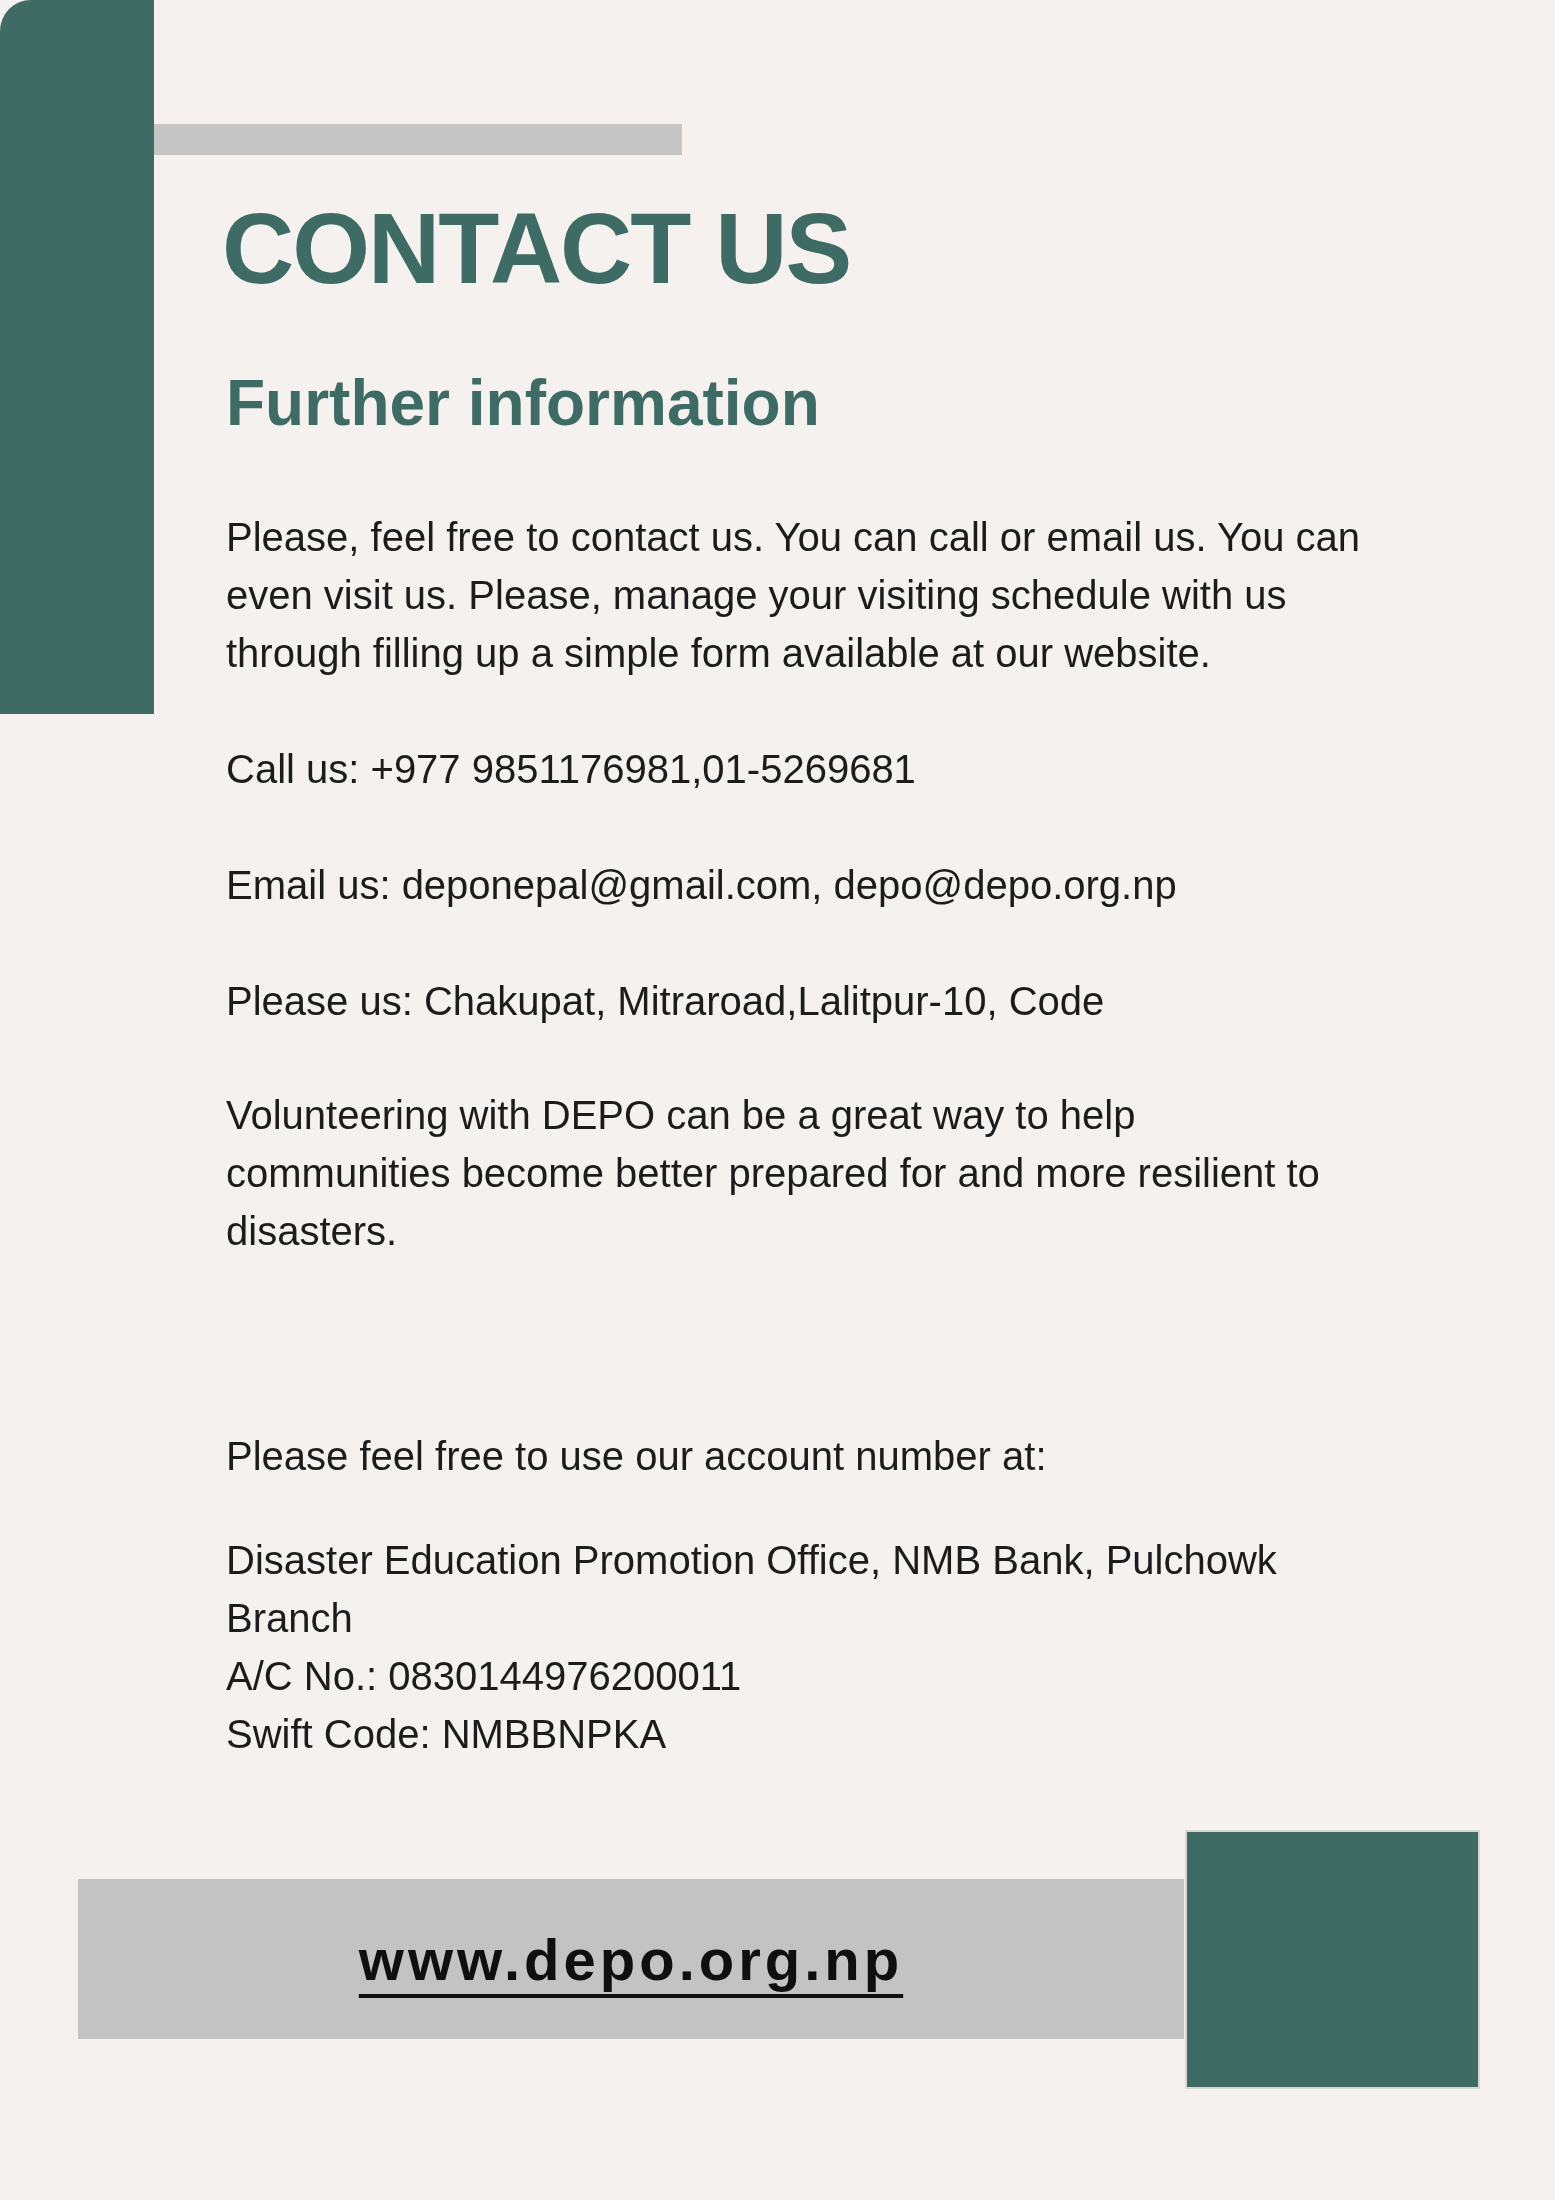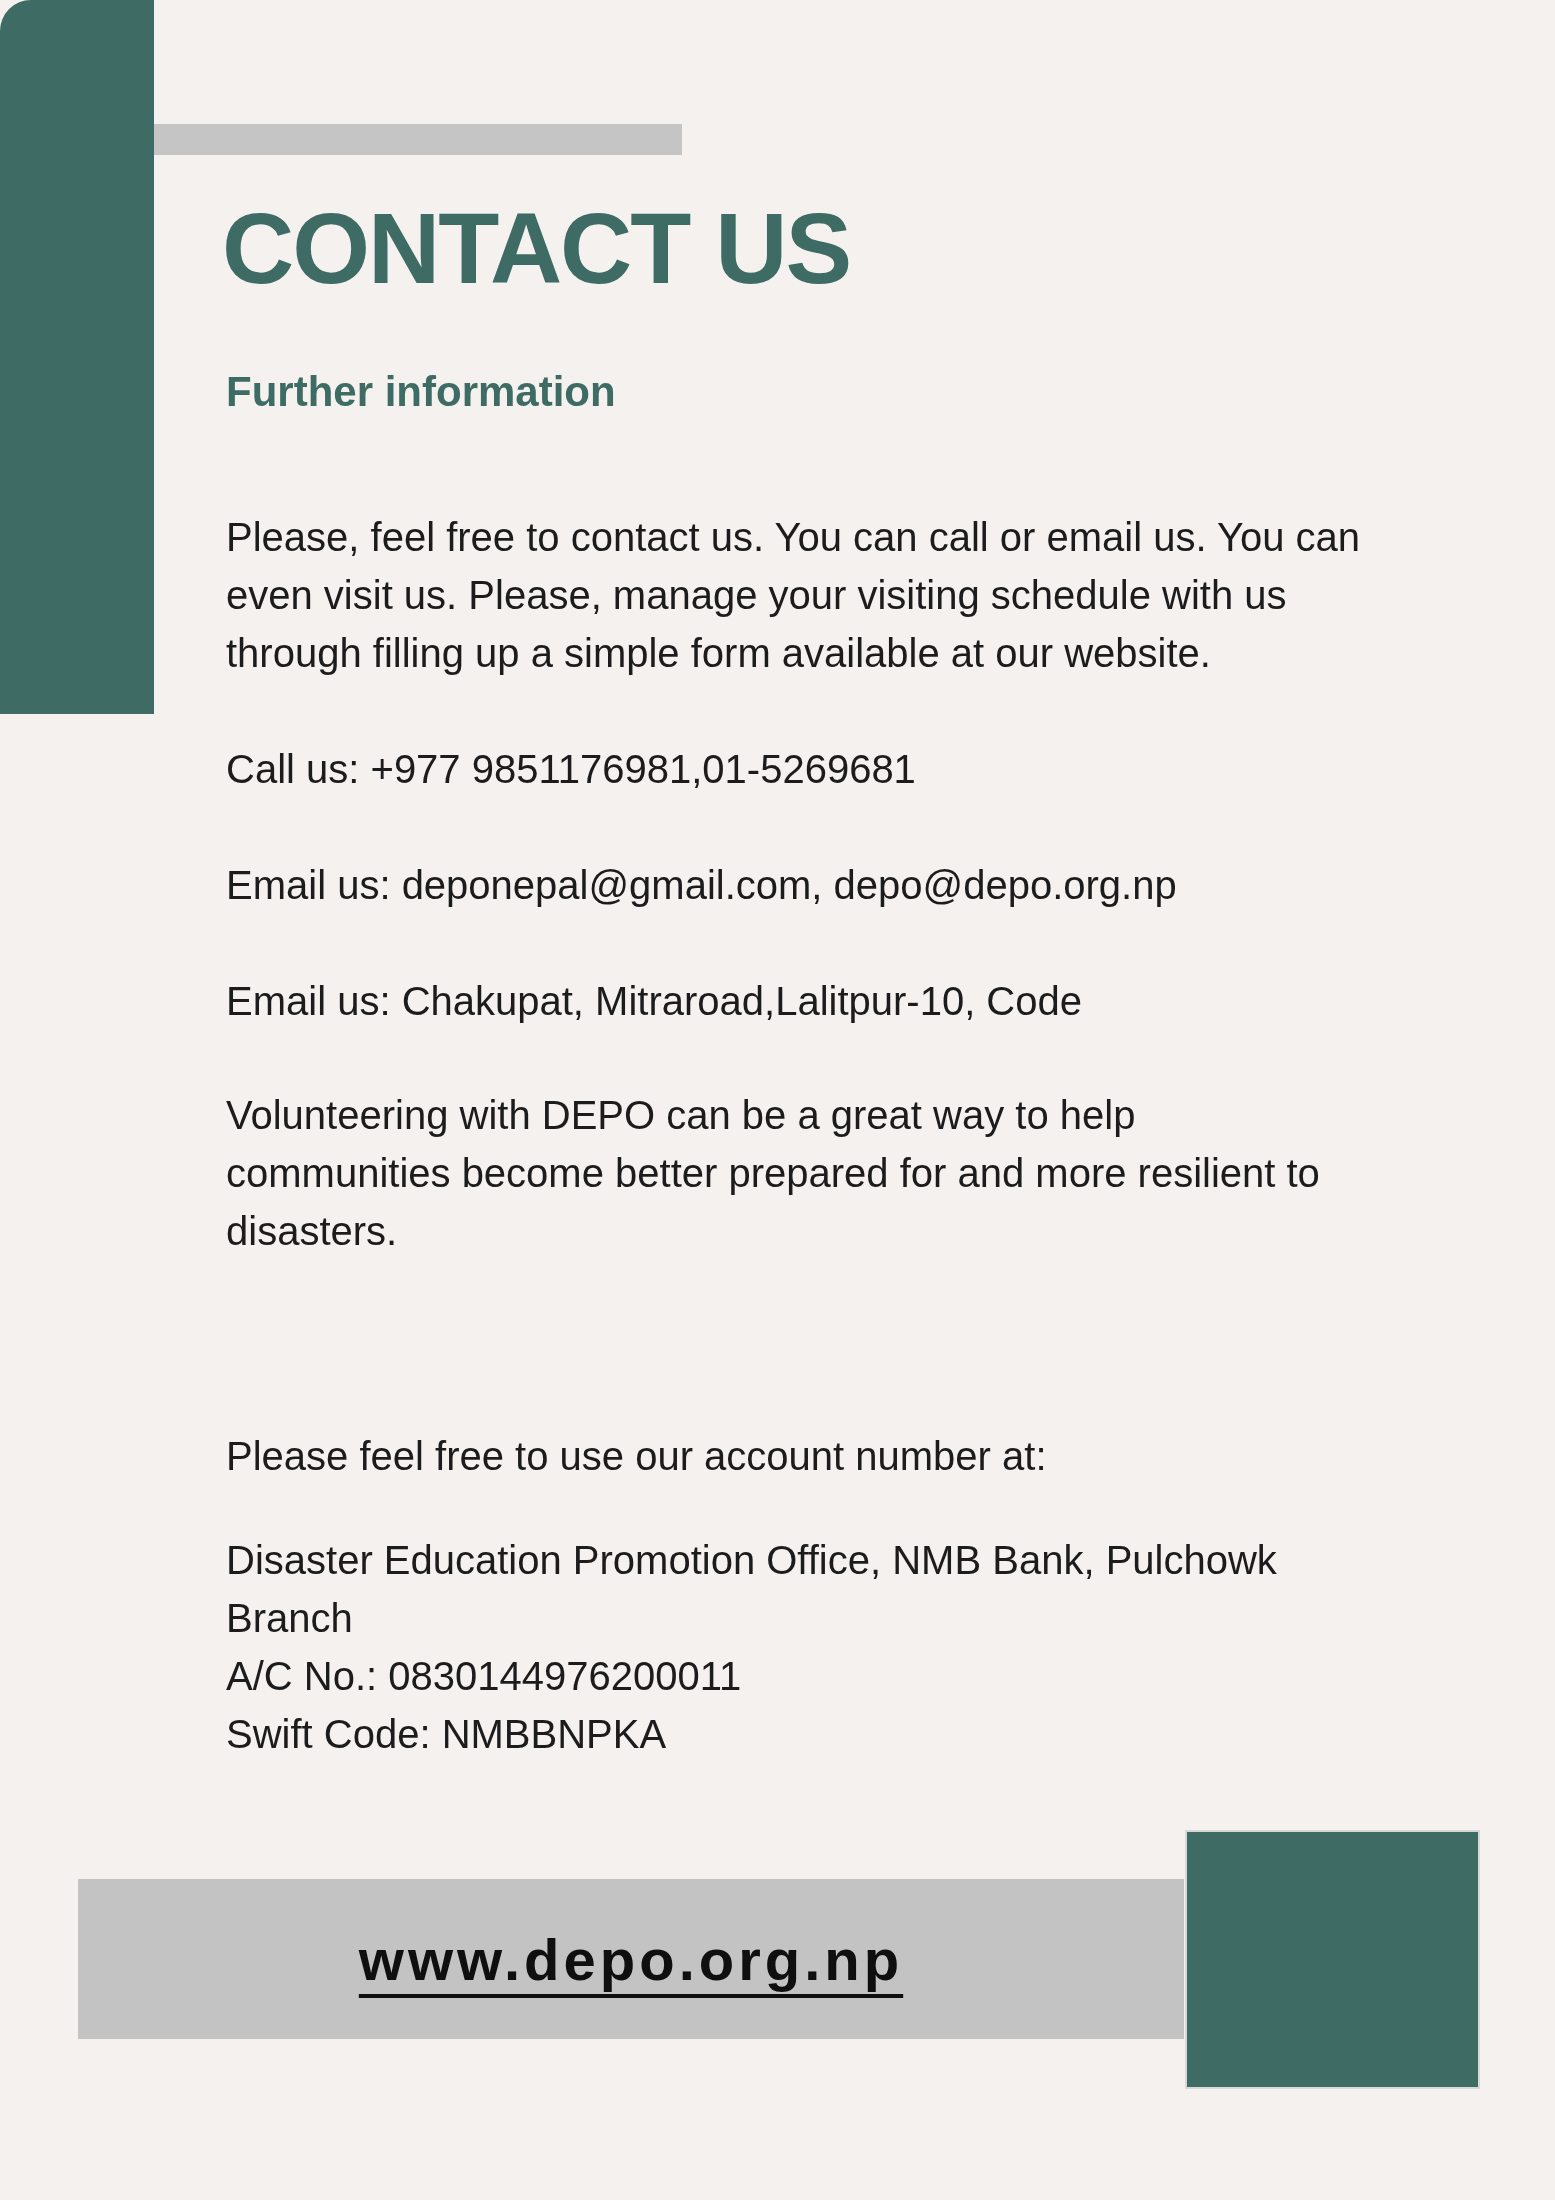--- a/index.html
+++ b/index.html
@@ -28,21 +28,21 @@
     background:var(--topbar);
   }
   .title{
     position:absolute;left:222px;top:198px;
     font-size:100px;font-weight:800;letter-spacing:-2px;line-height:1;
     color:var(--accent);
     margin:0;white-space:nowrap;
   }
   .subtitle{
     position:absolute;left:226px;top:371px;
-    font-size:42px;font-weight:700;line-height:1;
+    font-size:64px;font-weight:700;line-height:1;
     color:var(--accent);
     margin:0;white-space:nowrap;
   }
   .para{
     position:absolute;left:226px;width:1215px;
     font-size:40px;line-height:58px;font-weight:400;
     color:var(--ink);
     margin:0;
   }
   .bold{font-weight:400;}
@@ -93,21 +93,21 @@
   <p class="para call-line">
     <span class="bold">Call us:</span>
     <span>+977 9851176981,01-5269681</span>
   </p>
 
   <p class="para email-line">
     <span class="bold">Email us</span><span>: </span><span>deponepal@gmail.com, depo@depo.org.np</span>
   </p>
 
   <p class="para visit-line">
-    <span class="bold">Email us:</span>
+    <span class="bold">Please us:</span>
     <span>Chakupat, Mitraroad,Lalitpur-10, Code</span>
   </p>
 
   <div class="para volunteer">
     <div>Volunteering with DEPO can be a great way to help</div>
     <div>communities become better prepared for and more resilient to</div>
     <div>disasters.</div>
   </div>
 
 

